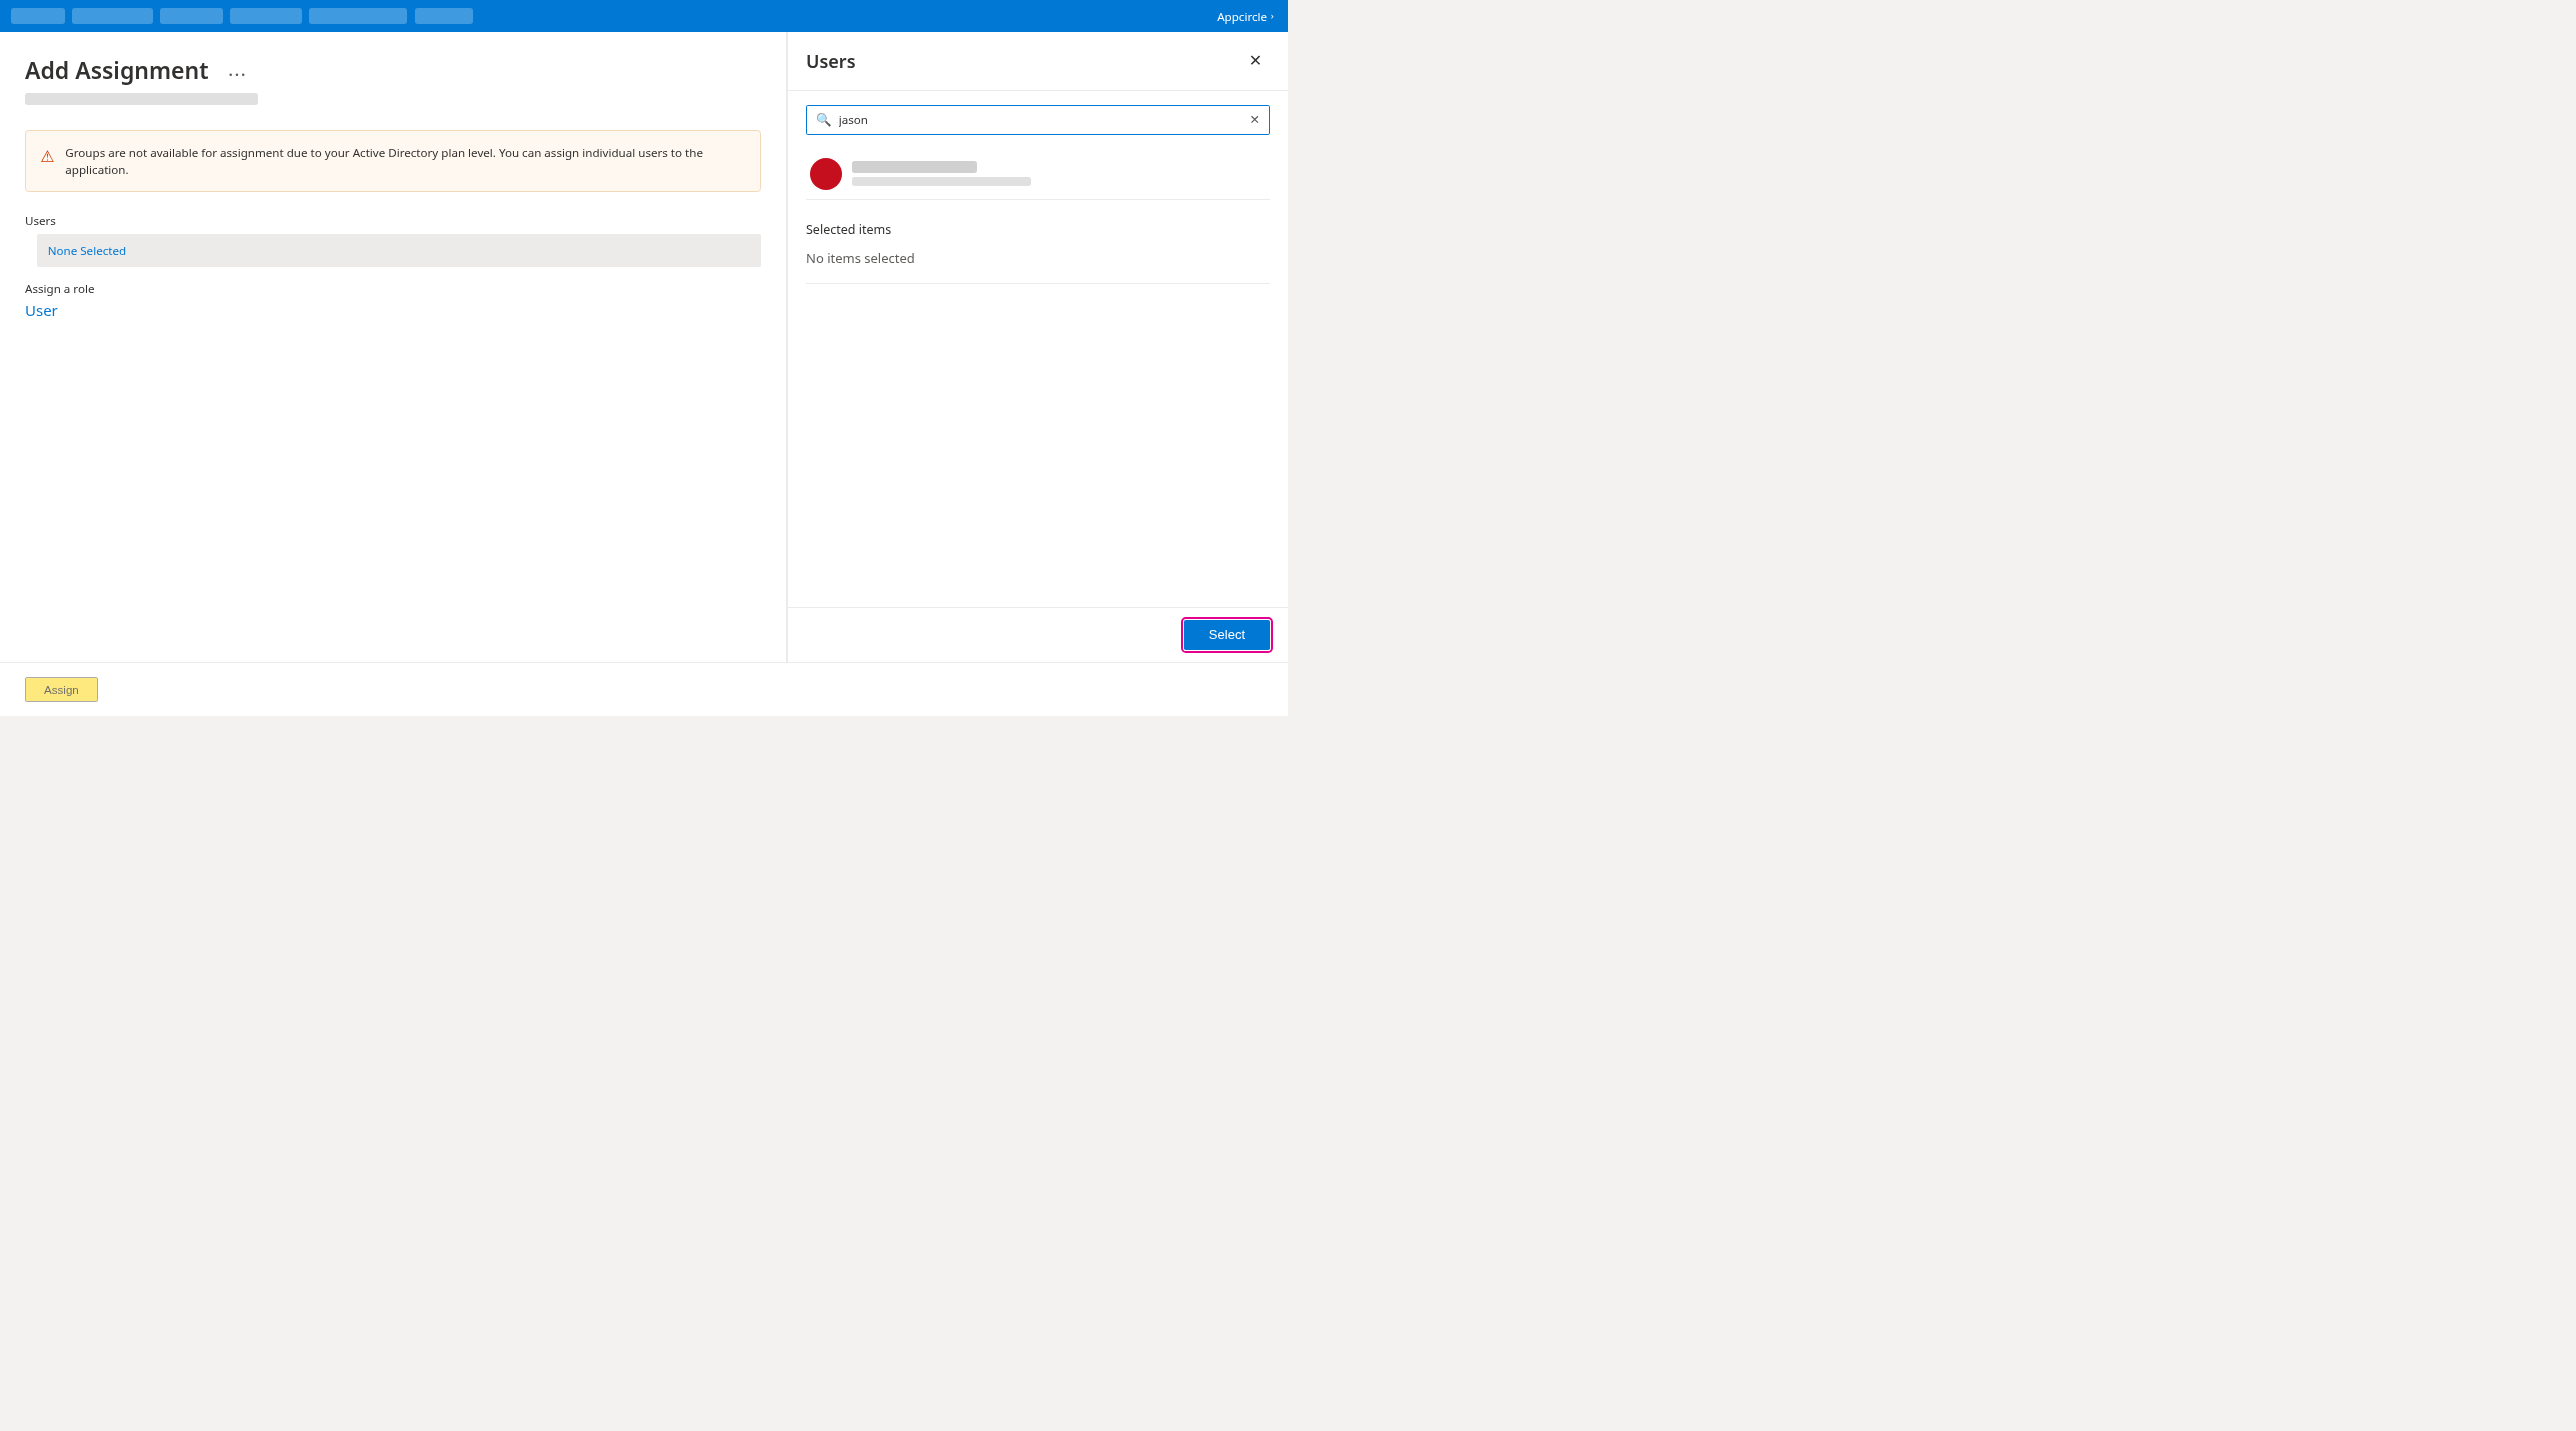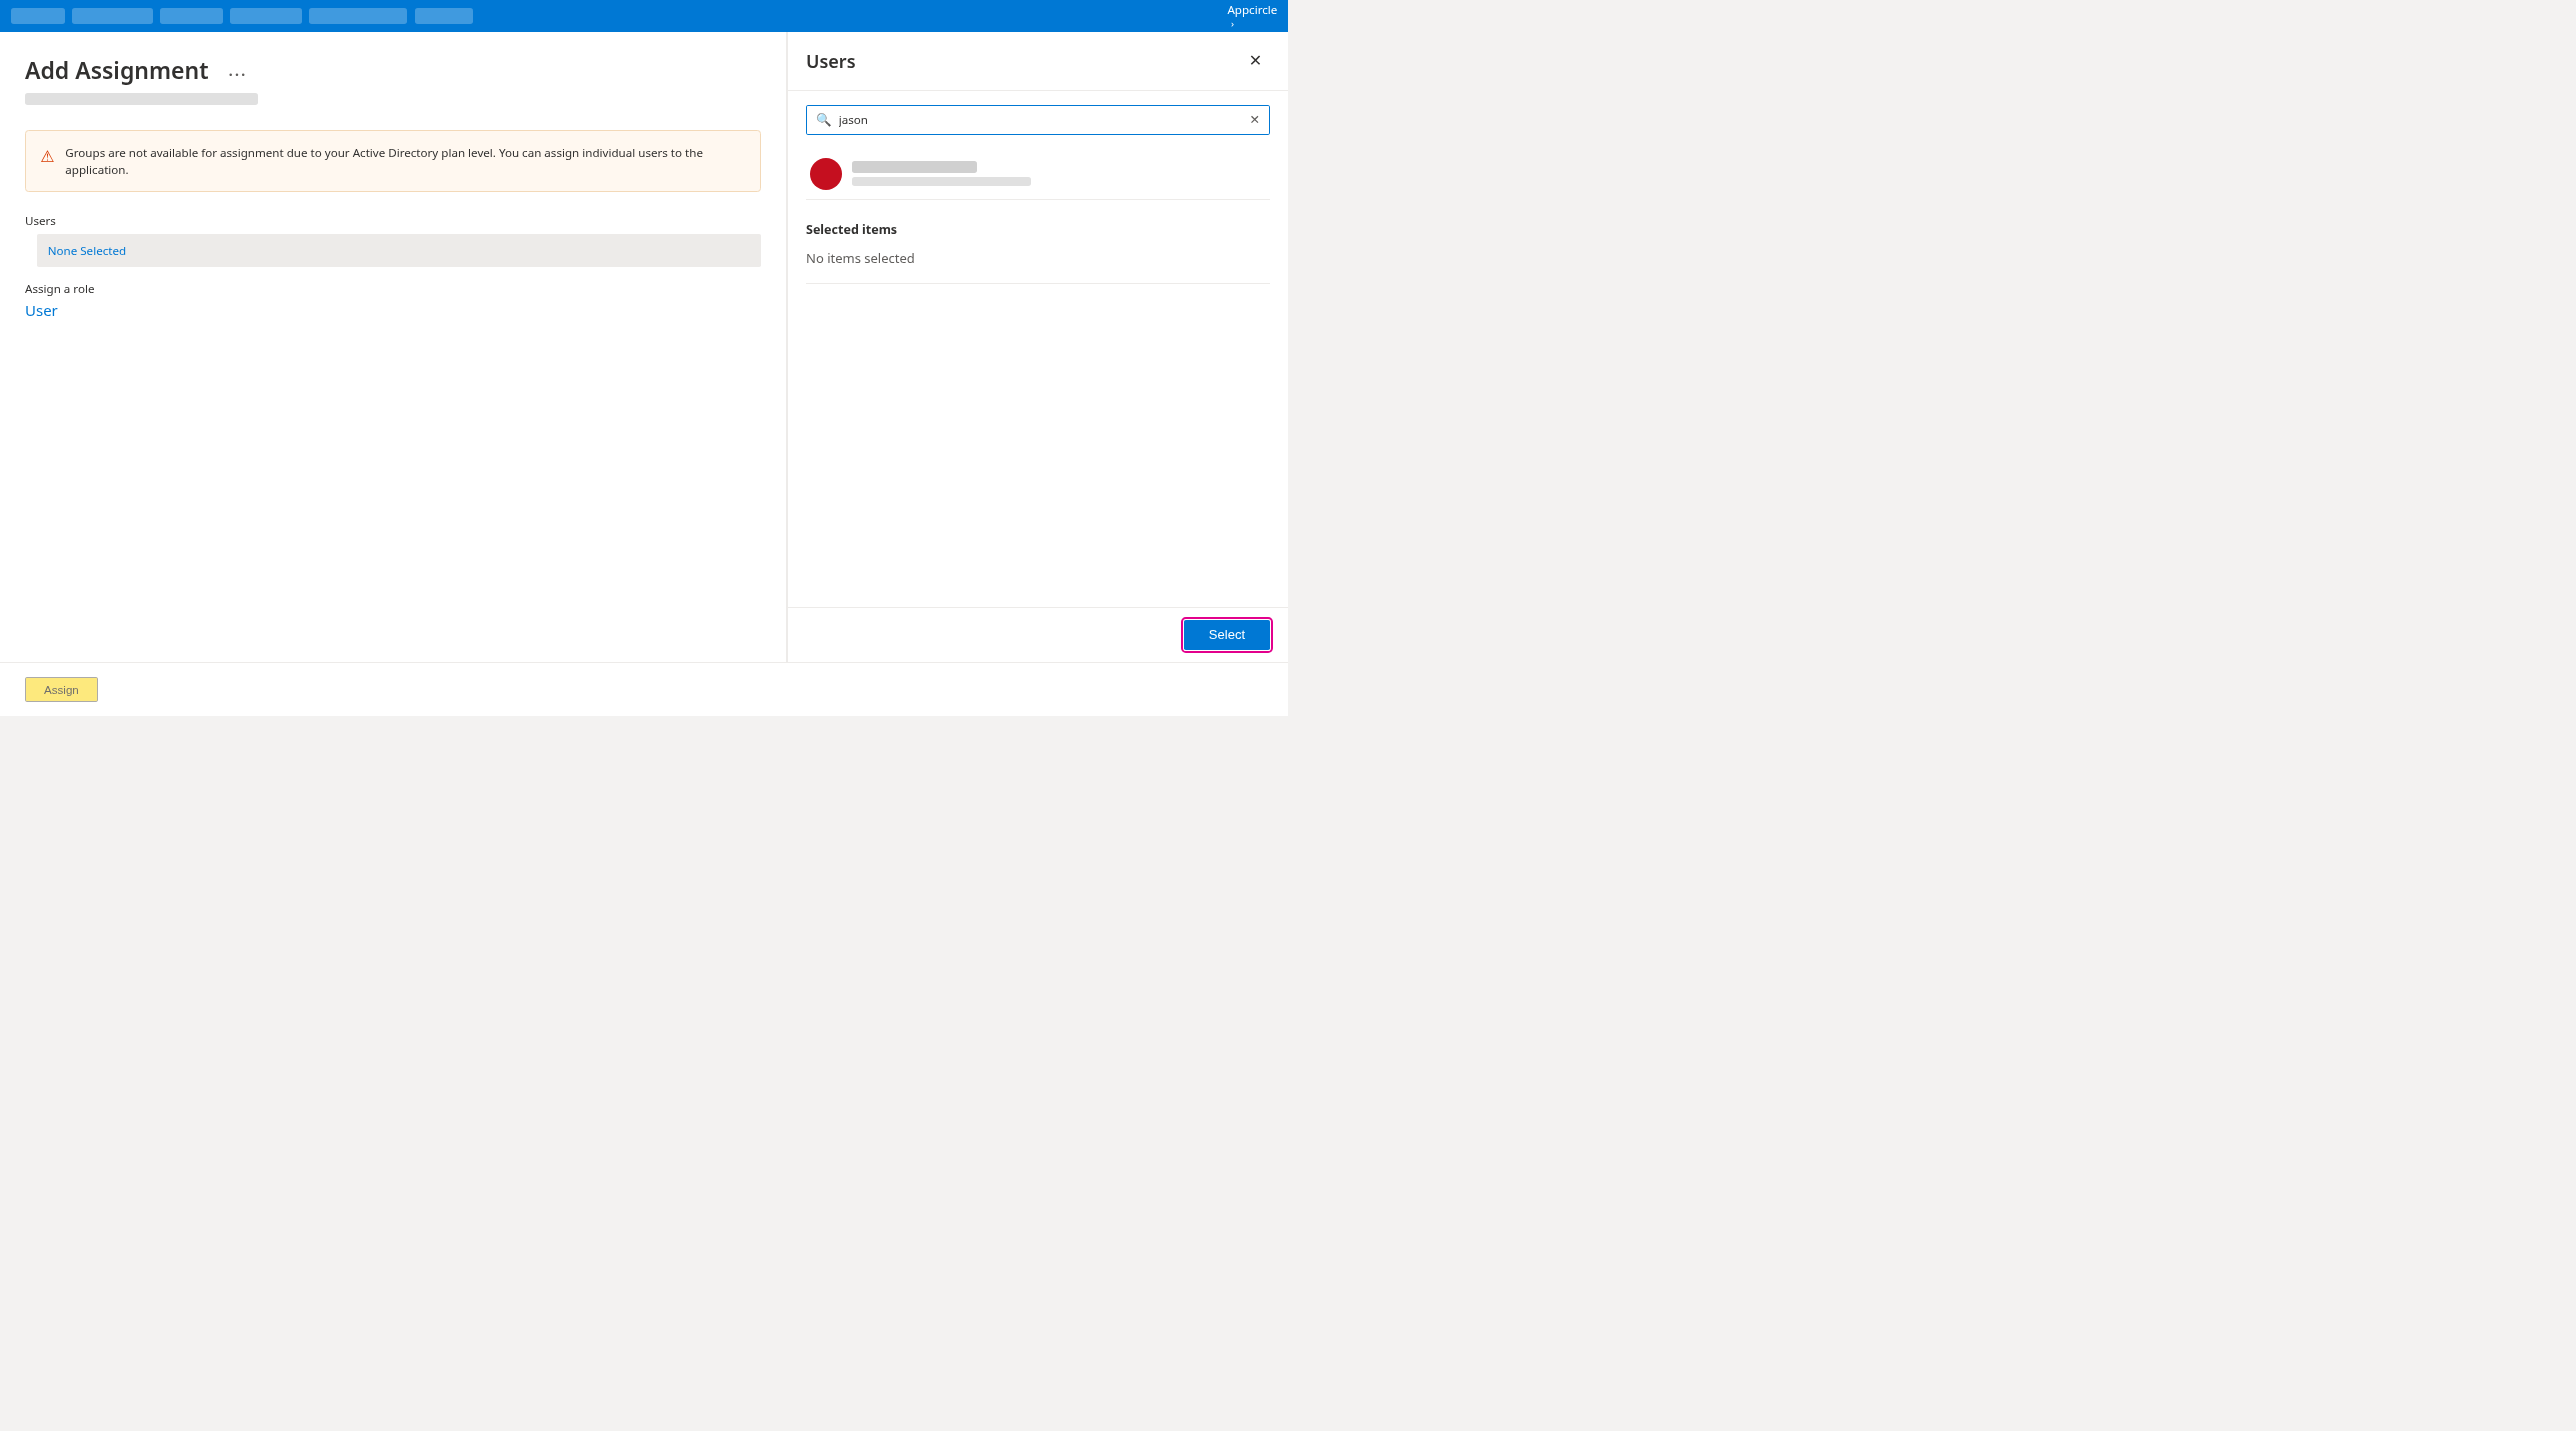--- a/index.html
+++ b/index.html
@@ -29,21 +29,20 @@
       border-radius: 2.7px;
       height: 16px;
       display: inline-block;
     }
     .nav-breadcrumb {
       display: flex;
       align-items: flex-start;
       margin-left: auto;
       color: #fff;
       font-size: 11.6px;
-      flex-direction: column;
     }
     .nav-breadcrumb a {
       color: #fff;
       text-decoration: none;
     }
     .nav-breadcrumb .chevron {
       margin: 0 3.6px;
       font-size: 9.8px;
     }
 
@@ -270,21 +269,21 @@
       background: #e0e0e0;
       border-radius: 2.7px;
       width: 179px;
     }
 
     .selected-items-section {
       margin-top: 21.5px;
     }
     .selected-items-title {
       font-size: 12.5px;
-      font-weight: 700;
+      font-weight: 400;
       color: #323130;
       margin-bottom: 10.7px;
     }
     .no-items-text {
       font-size: 13px;
       color: #605e5c;
       padding-bottom: 16px;
       border-bottom: 0.9px solid #edebe9;
     }
 

